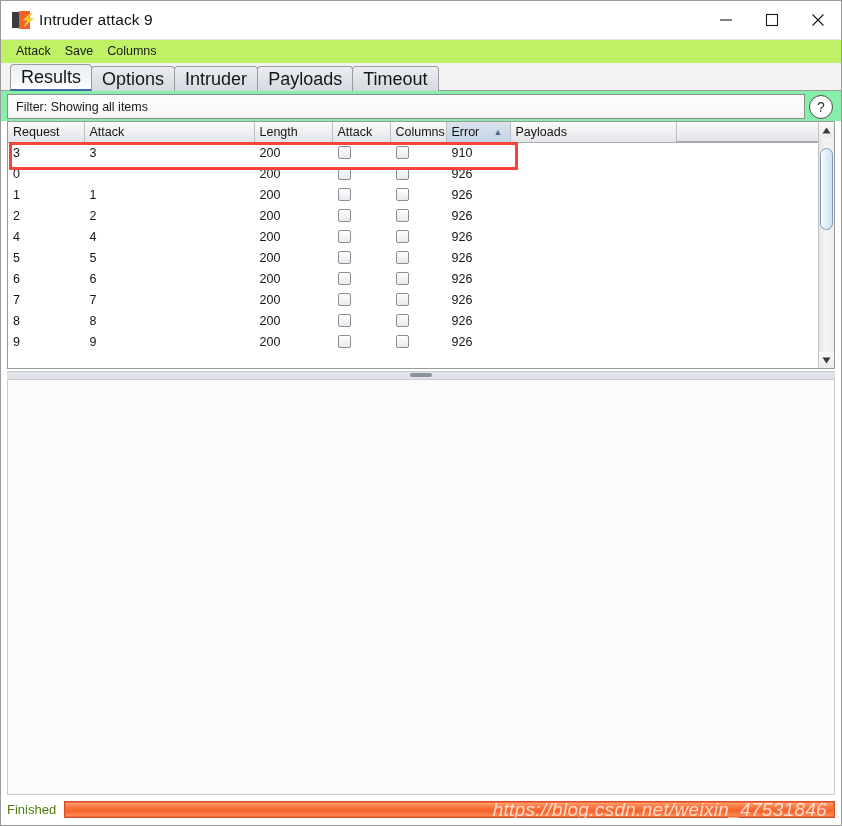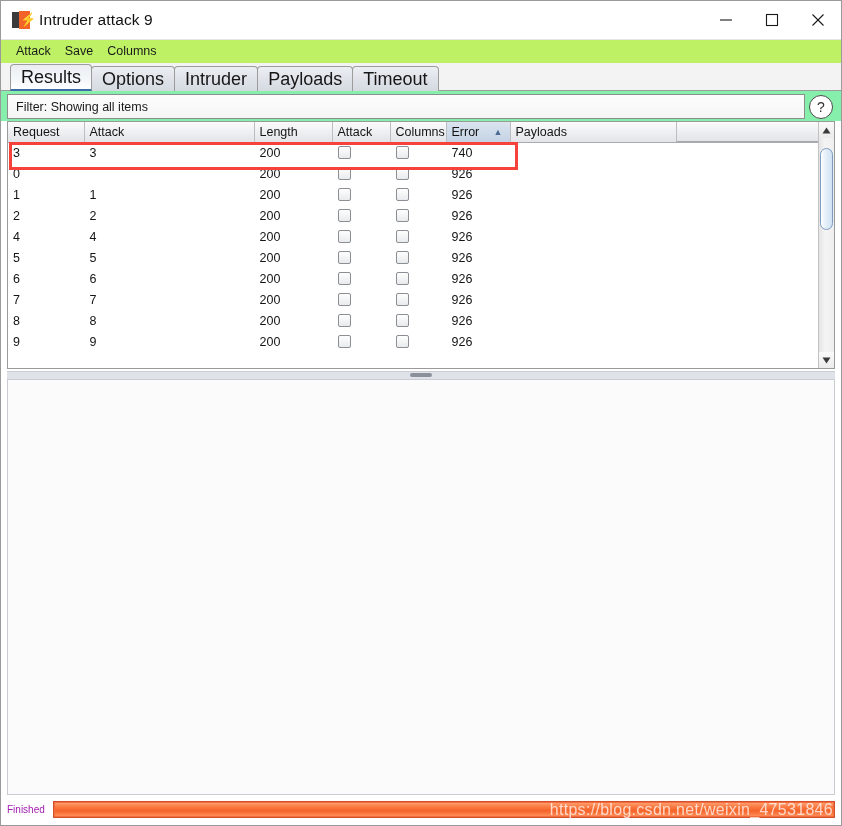--- a/index.html
+++ b/index.html
@@ -343,49 +343,50 @@
     height: 30px;
     min-height: 30px;
     background: #ffffff;
     display: flex;
     align-items: center;
     padding: 0 6px 2px 6px;
     gap: 8px;
     position: relative;
   }
   #status-label {
-    font-size: 10px;
-    color: #a21caf;
+    font-size: 13px;
+    color: #4d7c0f;
     white-space: nowrap;
   }
   #progress-outer {
     flex: 1;
     height: 17px;
     border: 1px solid #d34f2b;
     background: #f26c3d;
     position: relative;
     overflow: hidden;
   }
   #progress-fill {
     position: absolute;
     left: 1px; top: 1px; bottom: 1px;
     width: calc(100% - 2px);
     background: linear-gradient(to bottom, #ff9d6e 0%, #fb7b43 28%, #f4632a 60%, #ff8d58 100%);
   }
   #watermark {
     position: absolute;
-    right: 8px;
+    right: 14px;
     top: 50%;
     transform: translateY(-50%);
-    font-size: 16px;
+    font-size: 19px;
     color: rgba(255,255,255,0.72);
     letter-spacing: 0.3px;
     white-space: nowrap;
     pointer-events: none;
     z-index: 4;
+    font-style: italic;
   }
 </style>
 </head>
 <body>
 
 <div id="window">
 
   <div id="titlebar">
     <div id="title-icon">
       <div class="left-block"></div>
@@ -462,21 +463,21 @@
               <th class="last"></th>
             </tr>
           </thead>
           <tbody id="tbody">
               <tr>
                 <td>3</td>
                 <td>3</td>
                 <td>200</td>
                 <td><span class="cb"></span></td>
                 <td><span class="cb"></span></td>
-                <td>740</td>
+                <td>910</td>
                 <td></td>
                 <td></td>
               </tr>
               <tr>
                 <td>0</td>
                 <td></td>
                 <td>200</td>
                 <td><span class="cb"></span></td>
                 <td><span class="cb"></span></td>
                 <td>926</td>

